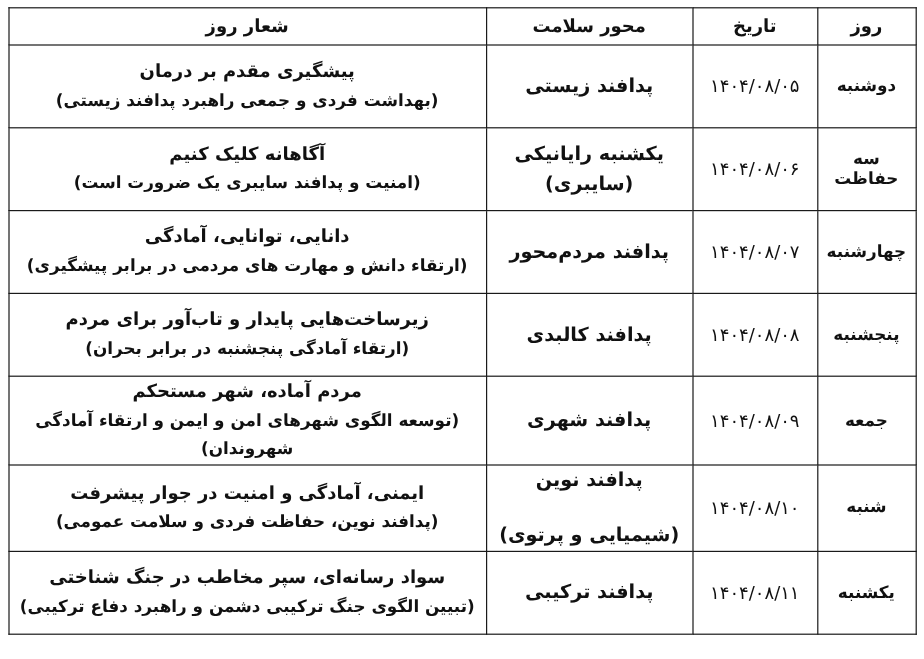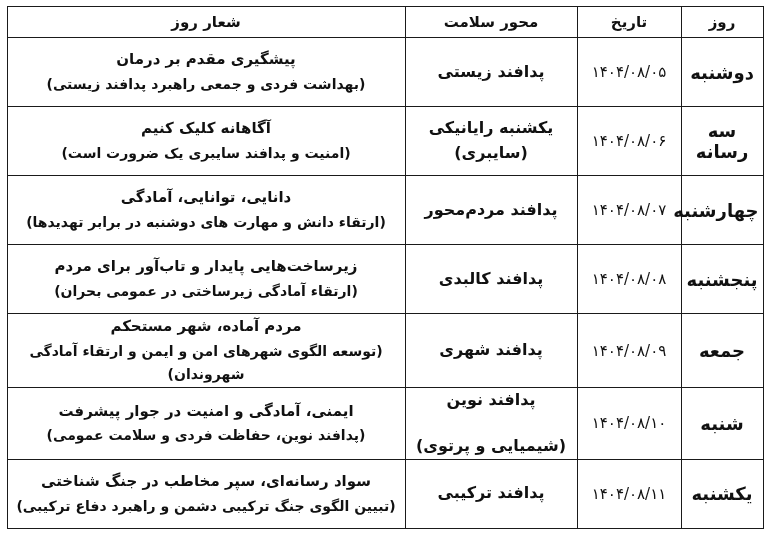--- a/index.html
+++ b/index.html
@@ -45,21 +45,21 @@
   col.c-date    { width: 104px; }
   col.c-axis    { width: 172px; }
   col.c-slogan  { width: 398px; }
 
   tbody td {
     height: 68px;
     font-size: 14.5px;
   }
   td.day {
     font-weight: bold;
-    font-size: 18px;
+    font-size: 14px;
   }
   td.date {
     font-size: 15px;
     letter-spacing: 0.2px;
     white-space: nowrap;
   }
   td.axis {
     font-weight: bold;
     font-size: 16px;
     line-height: 1.55;
@@ -109,50 +109,50 @@
         <td class="date">۱۴۰۴/۰۸/۰۵</td>
         <td class="axis">
           <span class="axis-l1">پدافند زیستی</span>
         </td>
         <td class="slogan">
           <span class="s-main">پیشگیری مقدم بر درمان</span>
           <span class="s-sub">(بهداشت فردی و جمعی راهبرد پدافند زیستی)</span>
         </td>
       </tr>
       <tr>
-        <td class="day">سه رسانه</td>
+        <td class="day">سه حفاظت</td>
         <td class="date">۱۴۰۴/۰۸/۰۶</td>
         <td class="axis">
           <span class="axis-l1">یکشنبه رایانیکی (سایبری)</span>
         </td>
         <td class="slogan">
           <span class="s-main">آگاهانه کلیک کنیم</span>
           <span class="s-sub">(امنیت و پدافند سایبری یک ضرورت است)</span>
         </td>
       </tr>
       <tr>
         <td class="day">چهارشنبه</td>
         <td class="date">۱۴۰۴/۰۸/۰۷</td>
         <td class="axis">
           <span class="axis-l1">پدافند مردم‌محور</span>
         </td>
         <td class="slogan">
           <span class="s-main">دانایی، توانایی، آمادگی</span>
-          <span class="s-sub">(ارتقاء دانش و مهارت های دوشنبه در برابر تهدیدها)</span>
+          <span class="s-sub">(ارتقاء دانش و مهارت های مردمی در برابر پیشگیری)</span>
         </td>
       </tr>
       <tr>
         <td class="day">پنجشنبه</td>
         <td class="date">۱۴۰۴/۰۸/۰۸</td>
         <td class="axis">
           <span class="axis-l1">پدافند کالبدی</span>
         </td>
         <td class="slogan">
           <span class="s-main">زیرساخت‌هایی پایدار و تاب‌آور برای مردم</span>
-          <span class="s-sub">(ارتقاء آمادگی زیرساختی در عمومی بحران)</span>
+          <span class="s-sub">(ارتقاء آمادگی پنجشنبه در برابر بحران)</span>
         </td>
       </tr>
       <tr>
         <td class="day">جمعه</td>
         <td class="date">۱۴۰۴/۰۸/۰۹</td>
         <td class="axis">
           <span class="axis-l1">پدافند شهری</span>
         </td>
         <td class="slogan">
           <span class="s-main">مردم آماده، شهر مستحکم</span>

